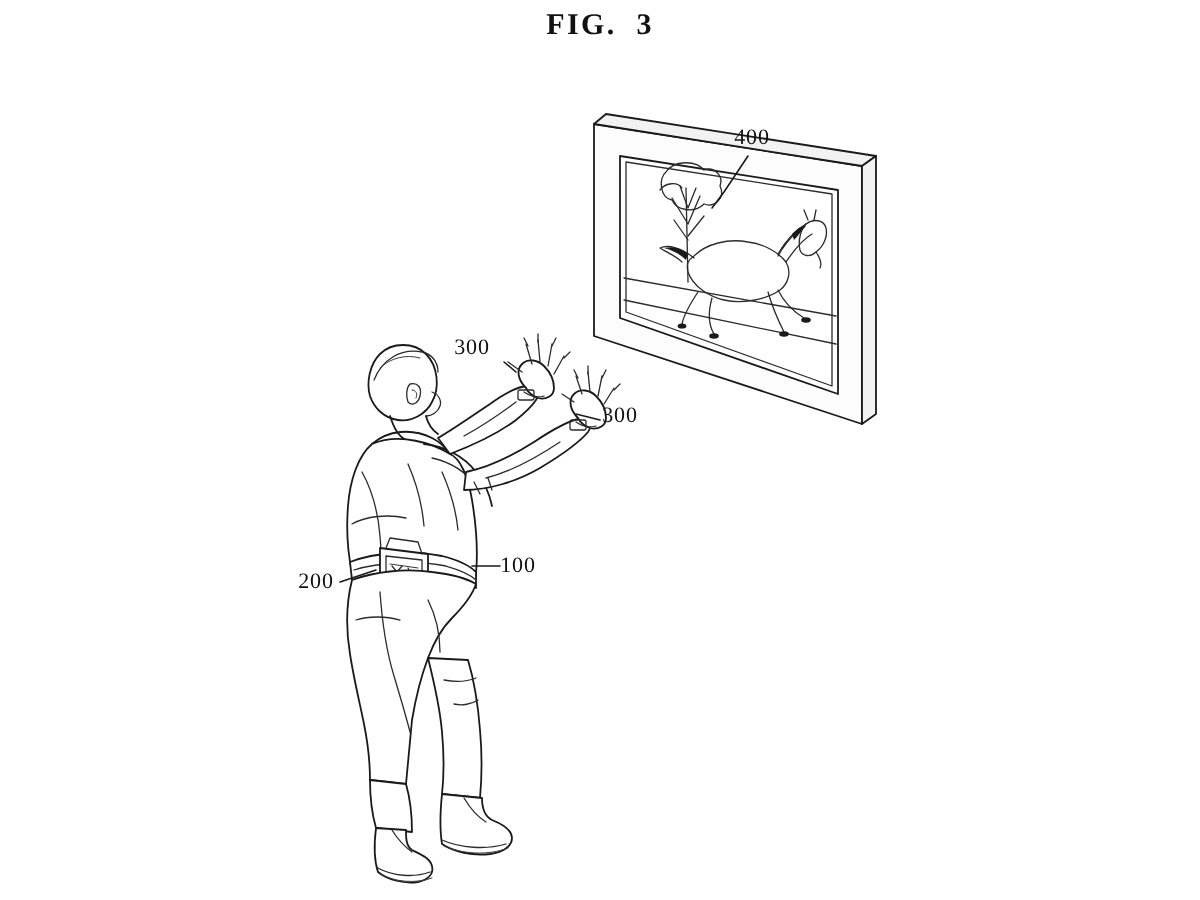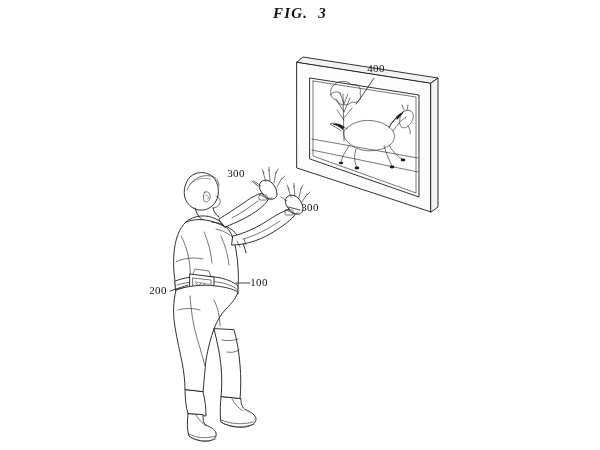--- a/index.html
+++ b/index.html
@@ -27,21 +27,20 @@
     top: 5px;
     left: 0;
     width: 600px;
     text-align: center;
     font-family: "Liberation Serif", "DejaVu Serif", serif;
     font-size: 15px;
     font-weight: 700;
     letter-spacing: 1.2px;
     color: #111111;
     white-space: pre;
-    font-style: italic;
   }
   #drawing {
     position: absolute;
     top: 0;
     left: 0;
     width: 600px;
     height: 450px;
     display: block;
   }
   .ink {

